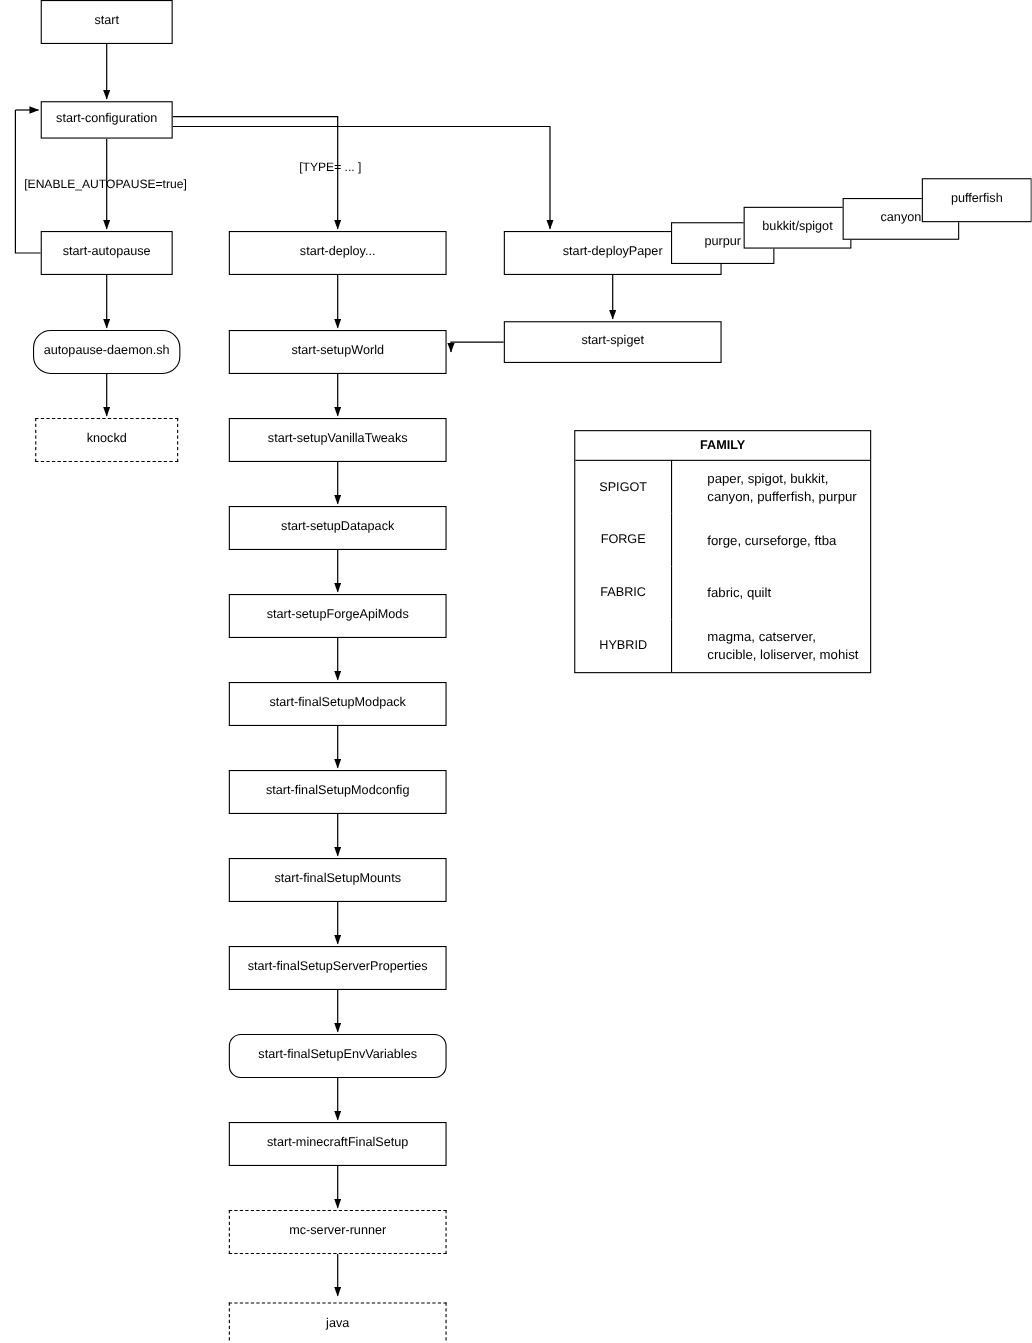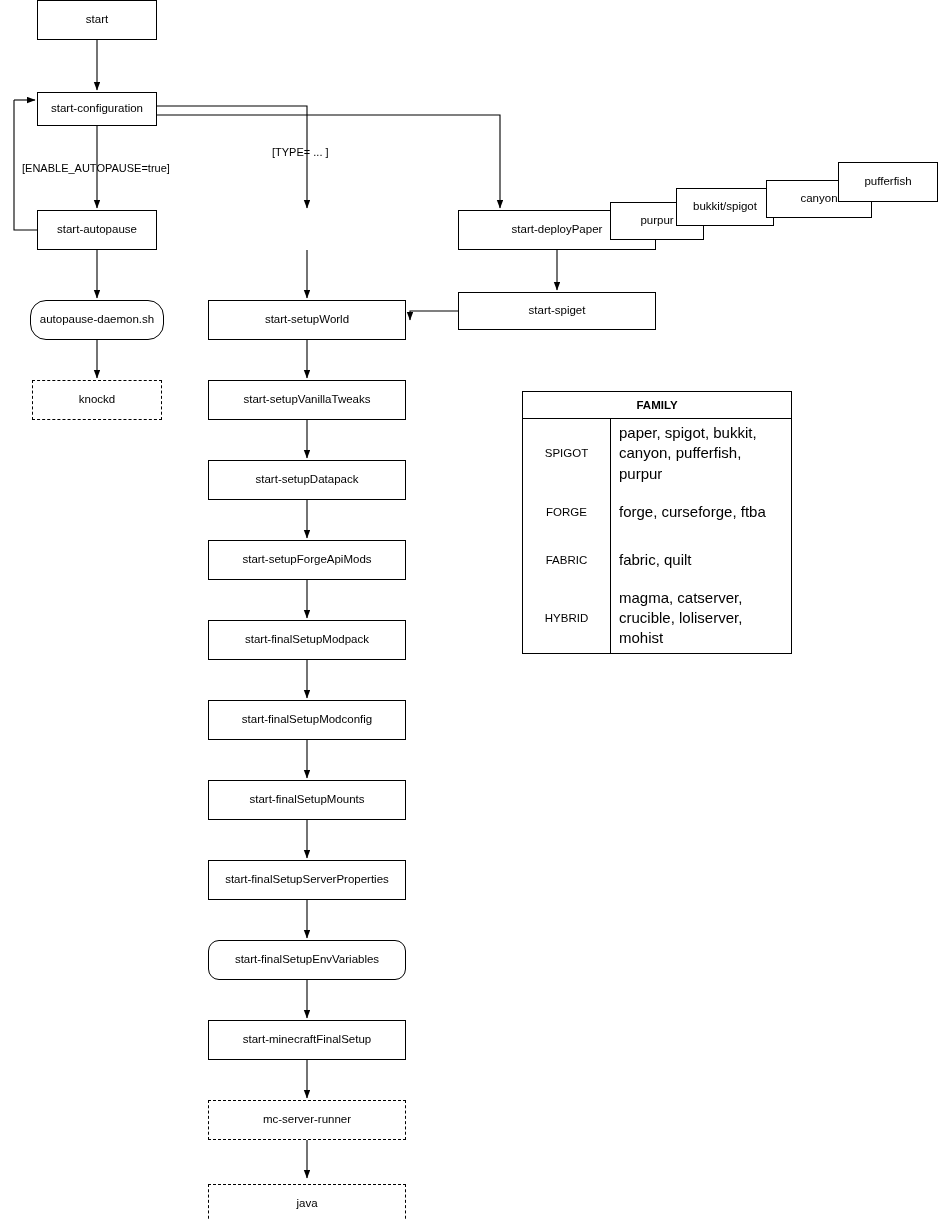--- a/index.html
+++ b/index.html
@@ -79,22 +79,23 @@
     justify-content: center;
     font-size: 11.5px;
     text-align: center;
   }
   .legend-val {
     box-sizing: border-box;
     flex: 1;
     display: flex;
     align-items: center;
     padding: 4px 8px;
-    font-size: 15px;
+    font-size: 12px;
     line-height: 1.35;
+    margin-left: 24px;
   }
 </style>
 </head>
 <body>
 
 <div id="canvas">
 
   <svg class="edges">
     <defs>
       <marker id="arrow" markerWidth="9" markerHeight="9" refX="7.5" refY="3" orient="auto" markerUnits="strokeWidth">
@@ -151,20 +152,23 @@
   <div class="node" style="left:37px;top:210px;width:120px;height:40px;">
     <span>start-autopause</span>
   </div>
   <div class="node" style="left:30px;top:300px;width:134px;height:40px;border-radius:16px;">
     <span>autopause-daemon.sh</span>
   </div>
   <div class="node dashed" style="left:32px;top:380px;width:130px;height:40px;">
     <span>knockd</span>
   </div>
 
+  <div class="node" style="left:208px;top:210px;width:198px;height:40px;">
+    <span>start-deploy...</span>
+  </div>
   <div class="node" style="left:208px;top:300px;width:198px;height:40px;">
     <span>start-setupWorld</span>
   </div>
   <div class="node" style="left:208px;top:380px;width:198px;height:40px;">
     <span>start-setupVanillaTweaks</span>
   </div>
   <div class="node" style="left:208px;top:460px;width:198px;height:40px;">
     <span>start-setupDatapack</span>
   </div>
   <div class="node" style="left:208px;top:540px;width:198px;height:40px;">

